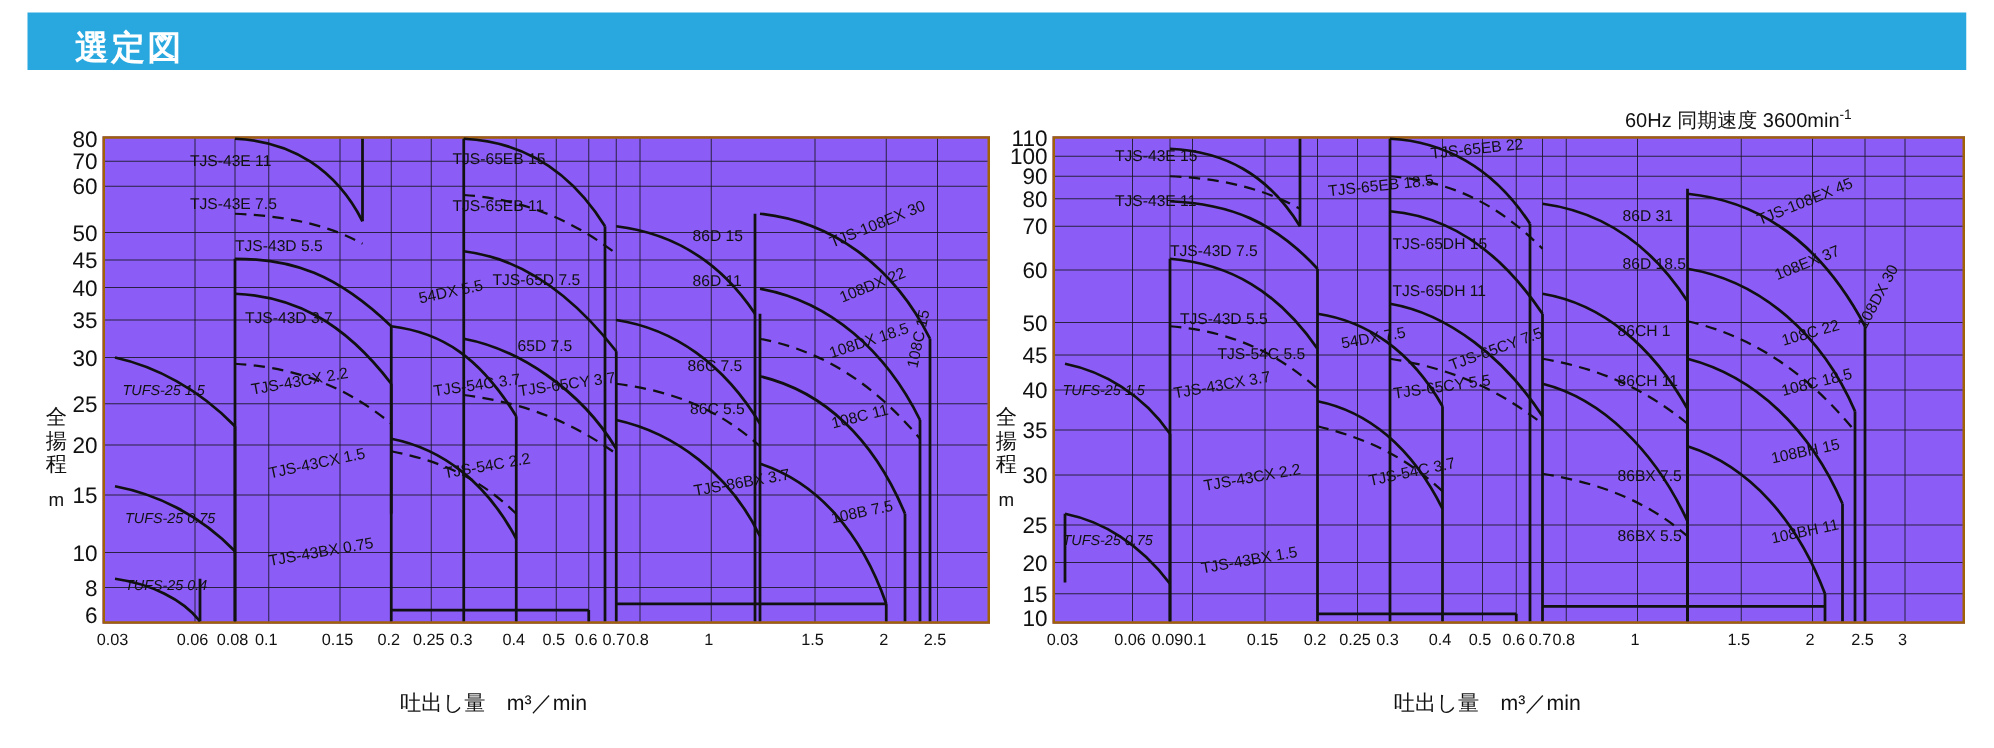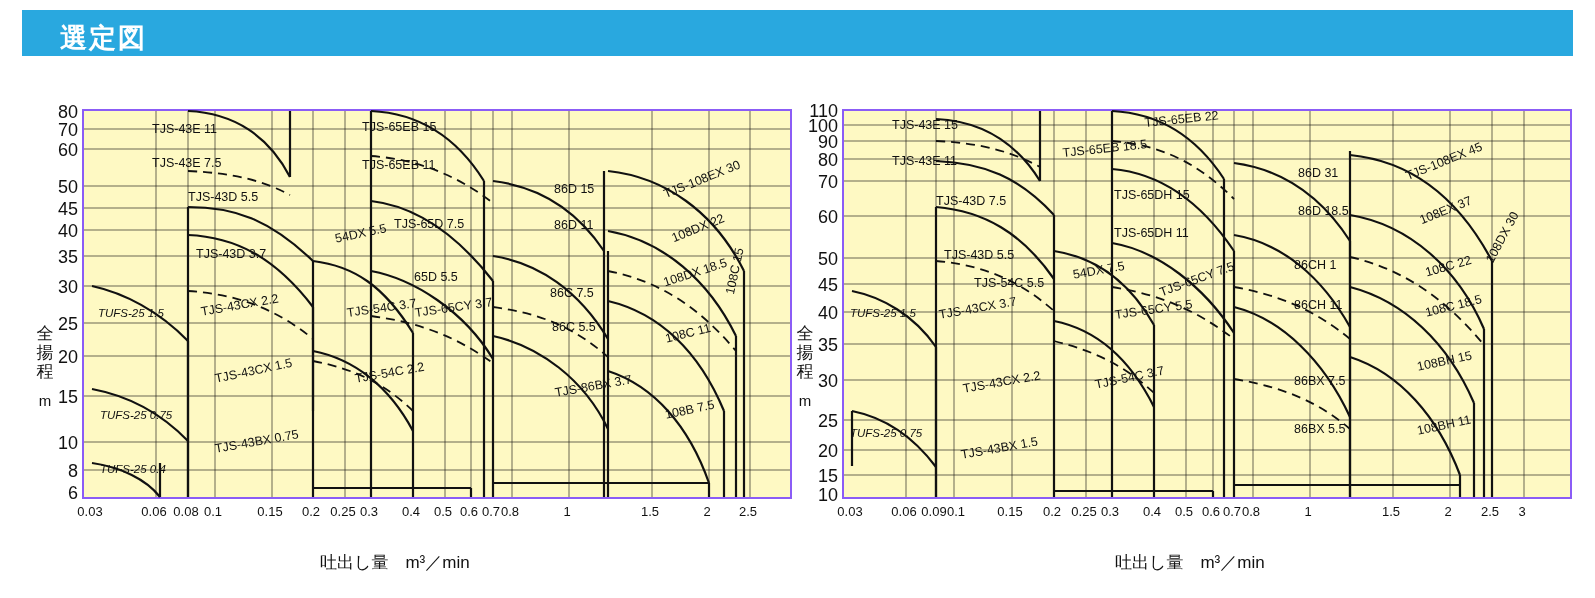--- a/index.html
+++ b/index.html
@@ -23,21 +23,21 @@
   #panel-60{left:800px;width:790px;}
 
   .panel-title{
     position:absolute;top:20px;font-size:16px;white-space:nowrap;
   }
   #panel-50 .panel-title{left:510px;}
   #panel-60 .panel-title{left:500px;}
   .panel-title sup{font-size:11px;}
 
   .plot{
-    position:absolute;border:2px solid #8b5cf6;background:#fef9c3;
+    position:absolute;border:2px solid #a16207;background:#8b5cf6;
     box-sizing:border-box;
   }
   #plot-50{left:62px;top:43px;width:710px;height:390px;}
   #plot-60{left:42px;top:43px;width:730px;height:390px;}
 
   .axis-y-label{
     position:absolute;font-size:17px;line-height:19px;text-align:center;
     width:22px;
   }
   #panel-50 .axis-y-label{left:14px;top:258px;}
@@ -208,21 +208,21 @@
     <div class="curve-label" style="left:130px;top:332px;transform:rotate(-10deg);">TJS-43BX  0.75</div>
     <div class="curve-label sm" style="left:14px;top:196px;">TUFS-25  1.5</div>
     <div class="curve-label sm" style="left:16px;top:298px;">TUFS-25  0.75</div>
     <div class="curve-label sm" style="left:16px;top:352px;">TUFS-25  0.4</div>
     <div class="curve-label" style="left:262px;top:196px;transform:rotate(-8deg);">TJS-54C  3.7</div>
     <div class="curve-label" style="left:270px;top:262px;transform:rotate(-10deg);">TJS-54C  2.2</div>
     <div class="curve-label" style="left:250px;top:122px;transform:rotate(-12deg);">54DX  5.5</div>
     <div class="curve-label" style="left:278px;top:10px;">TJS-65EB  15</div>
     <div class="curve-label" style="left:278px;top:48px;text-align:right;">TJS-65EB  11</div>
     <div class="curve-label" style="left:310px;top:107px;">TJS-65D  7.5</div>
-    <div class="curve-label" style="left:330px;top:160px;">65D  5.5</div>
+    <div class="curve-label" style="left:330px;top:160px;">65D  7.5</div>
     <div class="curve-label" style="left:330px;top:196px;transform:rotate(-8deg);">TJS-65CY  3.7</div>
     <div class="curve-label" style="left:470px;top:72px;">86D  15</div>
     <div class="curve-label" style="left:470px;top:108px;">86D  11</div>
     <div class="curve-label" style="left:466px;top:176px;">86C  7.5</div>
     <div class="curve-label" style="left:468px;top:210px;">86C  5.5</div>
     <div class="curve-label" style="left:470px;top:276px;transform:rotate(-10deg);">TJS-86BX  3.7</div>
     <div class="curve-label" style="left:578px;top:78px;transform:rotate(-22deg);">TJS-108EX  30</div>
     <div class="curve-label" style="left:586px;top:122px;transform:rotate(-22deg);">108DX  22</div>
     <div class="curve-label" style="left:578px;top:166px;transform:rotate(-18deg);">108DX  18.5</div>
     <div class="curve-label" style="left:640px;top:182px;transform:rotate(-78deg);">108C  15</div>
@@ -248,20 +248,21 @@
     <div class="xtick" style="left:568px">1.5</div>
     <div class="xtick" style="left:625px">2</div>
     <div class="xtick" style="left:666px">2.5</div>
   </div>
 
   <div class="axis-x-label">吐出し量　m³／min</div>
 </div>
 
 <div class="panel" id="panel-60">
 
+  <div class="panel-title"><span>60Hz 同期速度 3600min</span><sup>-1</sup></div>
 
   <div class="axis-y-label">
     <span>全揚</span><br>
     <span>程</span>
     <span class="unit">m</span>
   </div>
 
   <div class="ytick-wrap">
     <div class="ytick" style="top:2px">110</div>
     <div class="ytick" style="top:17px">100</div>

